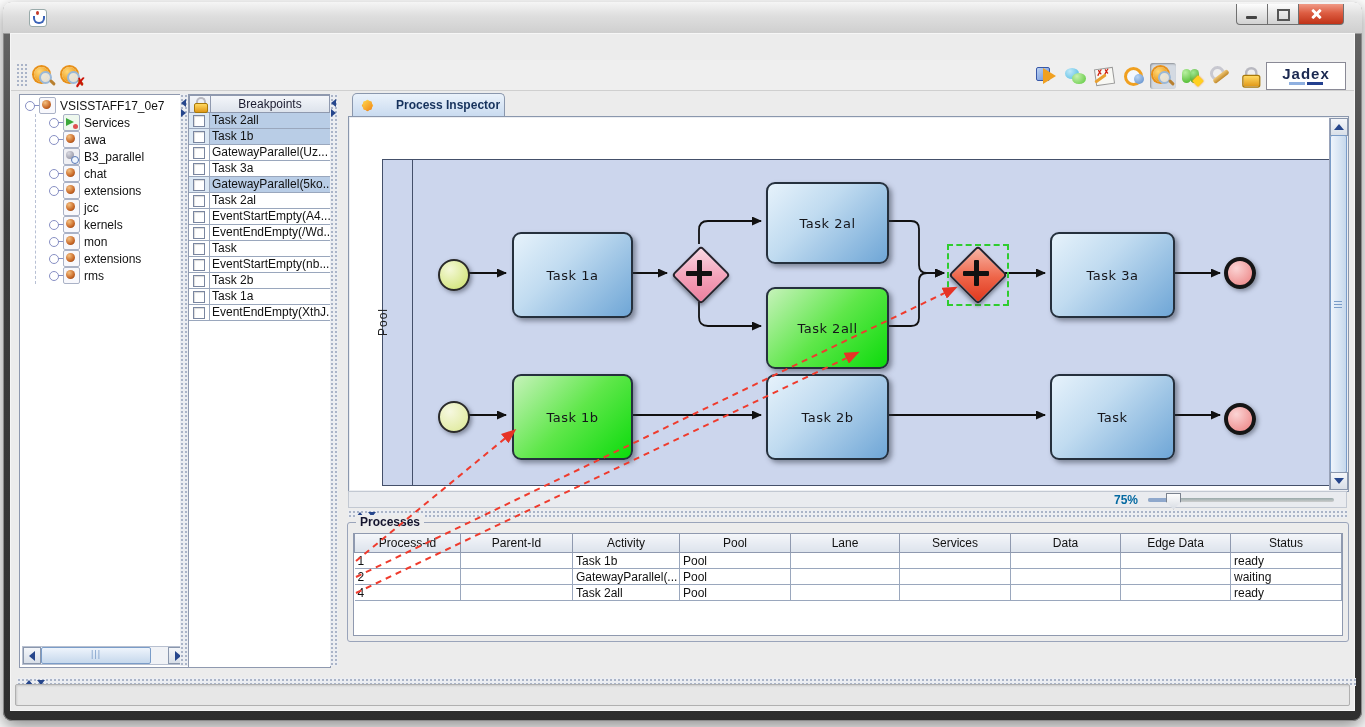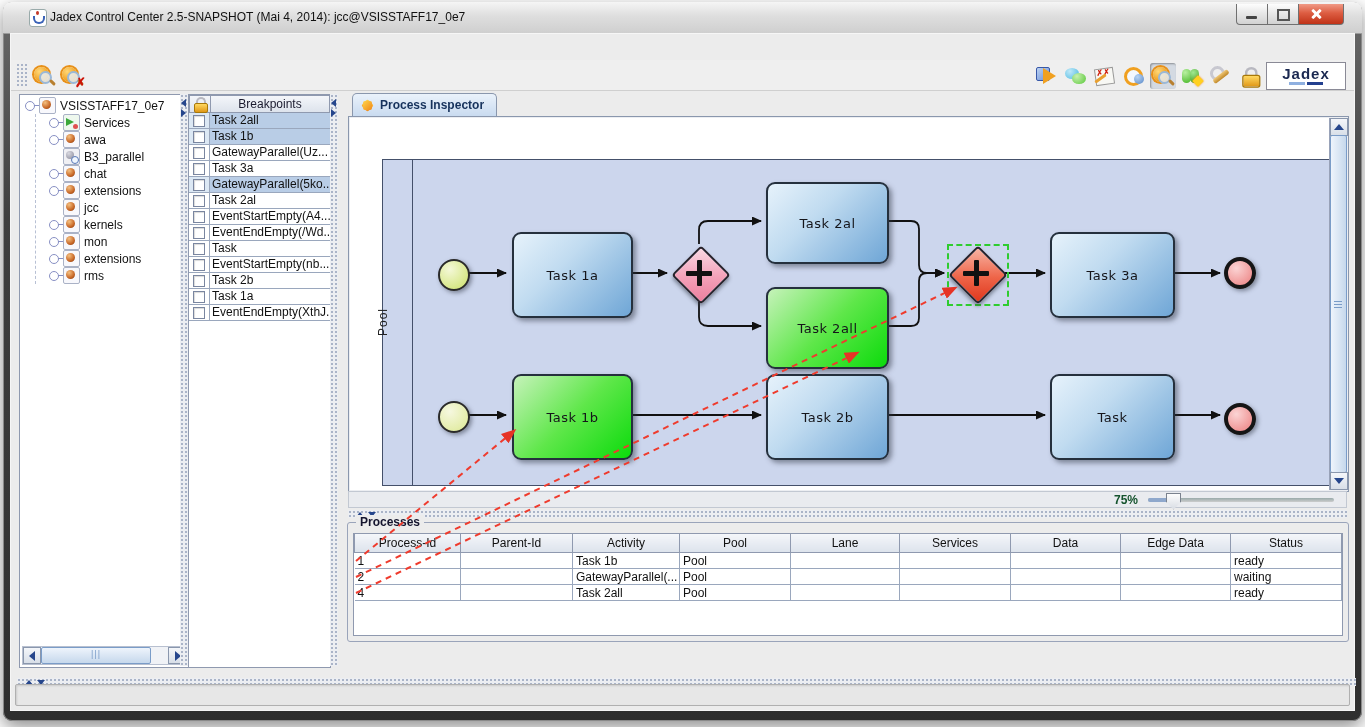--- a/index.html
+++ b/index.html
@@ -111,21 +111,21 @@
   .bp-hcell.lockc{width:20px;flex:0 0 auto;border-right:none;}
   .bp-hcell.titlec{flex:1;}
   .bp-row{display:flex;height:16px;align-items:stretch;font-size:12px;color:#111;}
   .bp-row.sel .bp-label{background:#b9cde6;}
   .bp-cb{width:20px;flex:0 0 auto;border-right:1px solid #9aa7bd;border-bottom:1px solid #9aa7bd;display:flex;align-items:center;justify-content:center;background:#fff;}
   .bp-row.sel .bp-cb{background:#dce8f4;}
   .cbx{width:10px;height:10px;background:#fff;border:1px solid #7a86a0;box-shadow:inset 1px 1px 1px rgba(0,0,0,.15);}
   .bp-label{flex:1;border-bottom:1px solid #9aa7bd;padding:0 2px;line-height:15px;white-space:nowrap;overflow:hidden;}
   
   .tabbar{position:absolute;height:24px;}
-  .tab{position:absolute;left:7px;top:1px;height:22px;padding:0 12px 0 8px;background:linear-gradient(#eaf2fb,#c9dbf0);border:1px solid #8a97ad;border-bottom:none;border-radius:5px 5px 0 0;display:flex;align-items:center;gap:6px;font-size:12px;font-weight:700;color:#16325c;}
+  .tab{position:absolute;left:7px;top:1px;height:22px;padding:0 4px 0 8px;background:linear-gradient(#eaf2fb,#c9dbf0);border:1px solid #8a97ad;border-bottom:none;border-radius:5px 5px 0 0;display:flex;align-items:center;gap:22px;font-size:12px;font-weight:700;color:#16325c;}
   .star-ic{position:relative;width:13px;height:13px;}
   .star-ic::before,.star-ic::after{content:"";position:absolute;left:2px;top:2px;width:9px;height:9px;background:linear-gradient(135deg,#ffd24a,#f08a1a);border-radius:2px;}
   .star-ic::before{transform:rotate(45deg);}
   .scrollpane{position:absolute;background:#eceef2;border:1px solid #8a97ad;}
   .viewport{position:absolute;left:1px;top:1px;right:18px;bottom:1px;background:#fff;overflow:hidden;}
   .pool{position:absolute;left:32px;top:41px;width:947px;height:325px;background:#ccd6ed;border:1px solid #44506a;}
   .pool-label-band{position:absolute;left:0;top:0;bottom:0;width:29px;border-right:1px solid #44506a;}
   .pool-label{position:absolute;left:-14px;top:155px;transform:rotate(-90deg);font-size:12px;color:#222;letter-spacing:1px;}
   .bpmn-task{position:absolute;border:2px solid #25303d;border-radius:9px;box-shadow:3px 3px 5px rgba(50,55,70,.5);display:flex;align-items:center;justify-content:center;font-size:13px;color:#15151a;letter-spacing:.5px;font-family:"DejaVu Sans",sans-serif;}
   .blue{background:linear-gradient(135deg,#e6f2fb 0%,#c0dbf0 40%,#6fa6d6 100%);}
@@ -136,21 +136,21 @@
   .ev-end{width:24px;height:24px;border:4px solid #151515;background:radial-gradient(circle at 35% 30%,#fbd4d4,#f09898 70%,#e88484);}
   .gw{position:absolute;width:54px;height:54px;}
   .gw .diamond{position:absolute;left:8px;top:8px;width:38px;height:38px;transform:rotate(45deg);border:2px solid #28222a;border-radius:4px;box-shadow:2px 2px 4px rgba(50,55,70,.5);}
   .gw.pink .diamond{background:linear-gradient(135deg,#fbd9e3,#f3a0b8 55%,#ec7f9e);}
   .gw.red .diamond{background:linear-gradient(135deg,#f8b4a4,#ee6448 55%,#df371d);}
   .gw .plus-h{position:absolute;left:14px;top:25px;width:26px;height:5px;background:#111;border-radius:1px;}
   .gw .plus-v{position:absolute;left:25px;top:14px;width:5px;height:26px;background:#111;border-radius:1px;}
   .sel-box{position:absolute;border:2px dashed #2ecc2e;}
   
   .sliderbar{position:absolute;background:#e9ebef;border:1px solid #c2c8d2;display:flex;align-items:center;justify-content:flex-end;gap:10px;padding-right:12px;box-sizing:border-box;}
-  .zoom-label{font-size:12px;font-weight:700;color:#14532d;}
+  .zoom-label{font-size:12px;font-weight:700;color:#0369a1;}
   .slider-track{position:relative;width:186px;height:4px;background:linear-gradient(#9aa,#ccc);border-radius:2px;}
   .slider-fill{position:absolute;left:0;top:0;bottom:0;width:24px;background:#8fa8cc;border-radius:2px;}
   .slider-thumb{position:absolute;left:18px;top:-5px;width:13px;height:15px;background:linear-gradient(#fdfdfd,#d8dde4);border:1px solid #7a828e;clip-path:polygon(0 0,100% 0,100% 55%,50% 100%,0 55%);}
   
   .group{position:absolute;border:1px solid #9aa4ba;border-radius:3px;}
   .group-title{position:absolute;left:8px;top:-8px;background:#ececec;padding:0 4px;font-size:12px;font-weight:700;color:#14142e;}
   .ptable{position:absolute;left:5px;right:5px;top:10px;bottom:5px;background:#fff;border:1px solid #8f99af;overflow:hidden;}
   table.proc{border-collapse:collapse;table-layout:fixed;width:100%;font-size:12px;color:#111;}
   table.proc th{height:18px;font-weight:400;background:linear-gradient(#f4f6fa,#dde3ec);border:1px solid #8f99af;border-top:none;padding:0 3px;}
   table.proc td{height:15px;border-right:1px solid #9aa7bd;border-bottom:1px solid #9aa7bd;padding:0 3px;white-space:nowrap;overflow:hidden;}
@@ -163,21 +163,20 @@
   svg.edges{position:absolute;inset:0;}
 </style>
 </head>
 <body>
 
 <div class="win">
   <div class="frame"></div>
 
   <div class="titlebar">
     <span class="java-icon"></span>
-    <span class="title-text">Jadex Control Center 2.5-SNAPSHOT (Mai 4, 2014): jcc@VSISSTAFF17_0e7</span>
     <div class="winbtns">
       <div class="wbtn min"></div>
       <div class="wbtn max"></div>
       <div class="wbtn close"></div>
     </div>
   </div>
 
   <div class="app">
 
 

